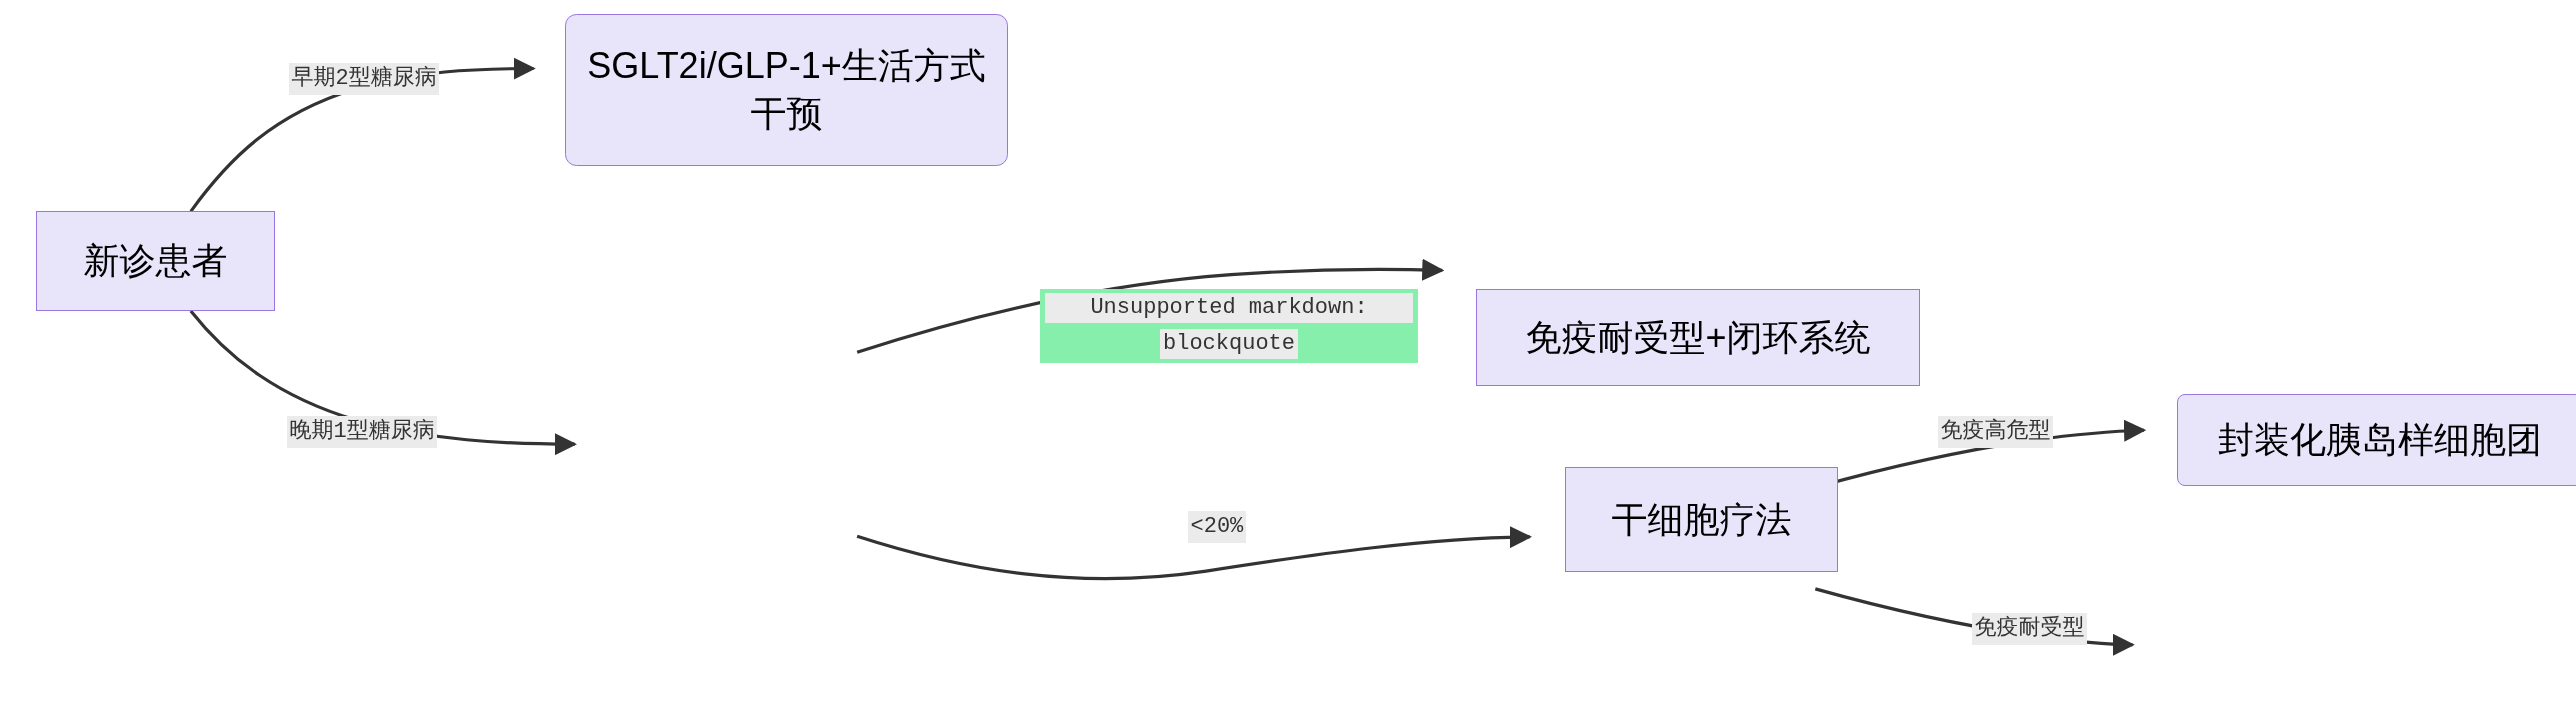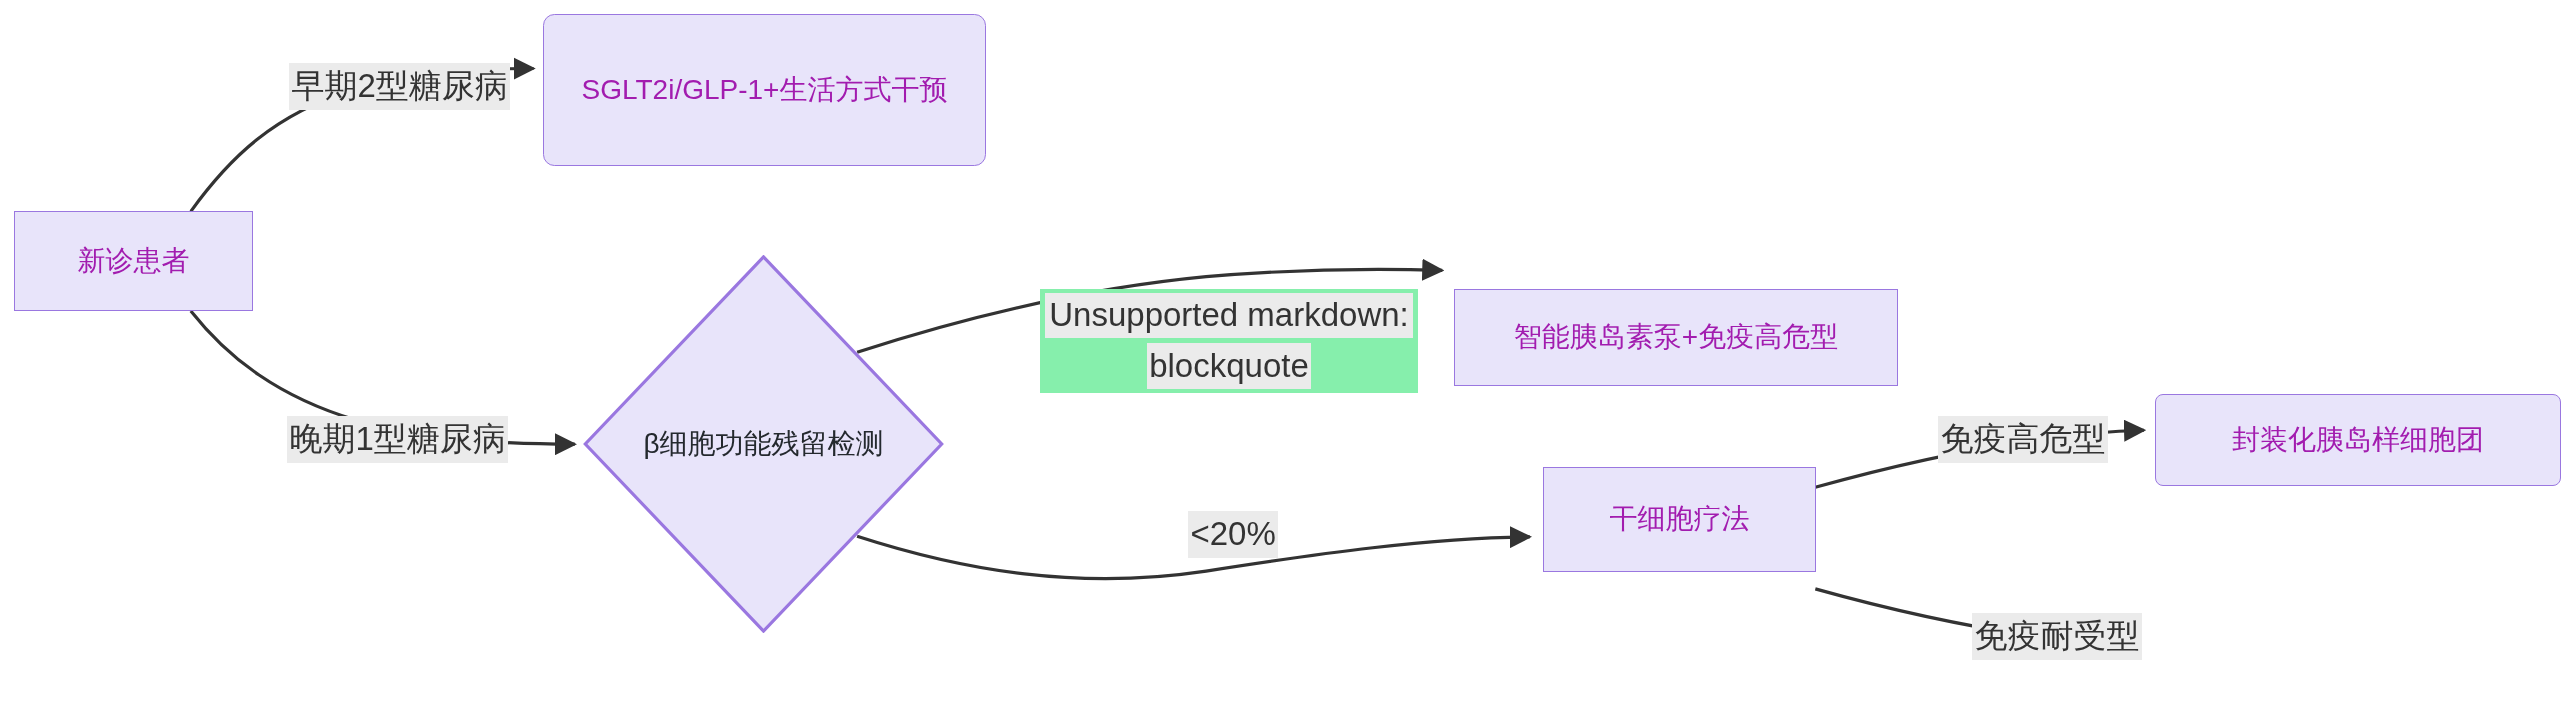--- a/index.html
+++ b/index.html
@@ -3,32 +3,32 @@
 <meta charset="utf-8">
 <style>
   html,body{margin:0;padding:0;background:#ffffff;}
   body{font-family:"Liberation Sans","DejaVu Sans",sans-serif;}
   #stage{position:relative;width:2576px;height:705px;background:#ffffff;overflow:hidden;}
   #edges{position:absolute;left:0;top:0;width:2576px;height:705px;}
 
   .node{position:absolute;box-sizing:border-box;
         background:#e8e4fa;border:1.9px solid #9a77e0;
         display:flex;align-items:center;justify-content:center;text-align:center;
-        color:#a21caf;font-size:28px;line-height:1.32;padding:3.8px 11.4px;}
+        color:#000000;font-size:36px;line-height:1.32;padding:3.8px 11.4px;margin-left:22px;}
   .node.rounded{border-radius:11.4px;}
 
   .diamond-wrap{position:absolute;}
   .diamond-shape{position:absolute;left:0;top:0;width:100%;height:100%;}
   .diamond-label{position:absolute;left:0;top:0;width:100%;height:100%;
         display:flex;align-items:center;justify-content:center;text-align:center;
         color:#24292e;font-size:28px;line-height:1.32;pointer-events:none;}
 
   .elabel{position:absolute;background:#ebebeb;color:#333333;
-        font-size:33px;line-height:1.34;white-space:nowrap;
-        padding:1.3px 2.5px;box-sizing:border-box;}
+        font-size:22px;line-height:1.34;white-space:nowrap;
+        padding:1.3px 2.5px;box-sizing:border-box;font-family:Liberation Mono, monospace;}
   .elabel.two-line{white-space:normal;text-align:center;background:#86efac;padding:3.8px 5.1px;}
   .elabel.two-line span{display:block;background:#ebebeb;padding:0.6px 2.5px;}
   .elabel.two-line .l1{margin-bottom:5.1px;}
   .elabel.two-line .l2{margin:0 auto;width:fit-content;}
 </style>
 </head>
 <body>
 
 <div id="stage">
 
@@ -53,31 +53,23 @@
   </svg>
 
   <div class="node" style="left:14px;top:211px;width:239px;height:100px;">
     <span>新诊患者</span>
   </div>
 
   <div class="node rounded" style="left:543px;top:14px;width:443px;height:152px;">
     <span>SGLT2i/GLP-1+生活方式干预</span>
   </div>
 
-  <div class="diamond-wrap" style="left:583px;top:255px;width:361px;height:378px;">
-    <svg class="diamond-shape" viewBox="0 0 568 596" xmlns="http://www.w3.org/2000/svg">
-      <polygon points="284,3 565,298 284,593 3,298" fill="#e8e4fa" stroke="#9a77e0" stroke-width="5"></polygon>
-    </svg>
-    <div class="diamond-label">
-      <span>β细胞功能残留检测</span>
-    </div>
-  </div>
 
   <div class="node" style="left:1454px;top:289px;width:444px;height:97px;">
-    <span>智能胰岛素泵+免疫高危型</span>
+    <span>免疫耐受型+闭环系统</span>
   </div>
 
   <div class="node" style="left:1543px;top:467px;width:273px;height:105px;">
     <span>干细胞疗法</span>
   </div>
 
   <div class="node" style="left:2155px;top:394px;width:406px;height:92px;border-radius:8px;">
     <span>封装化胰岛样细胞团</span>
   </div>
 

